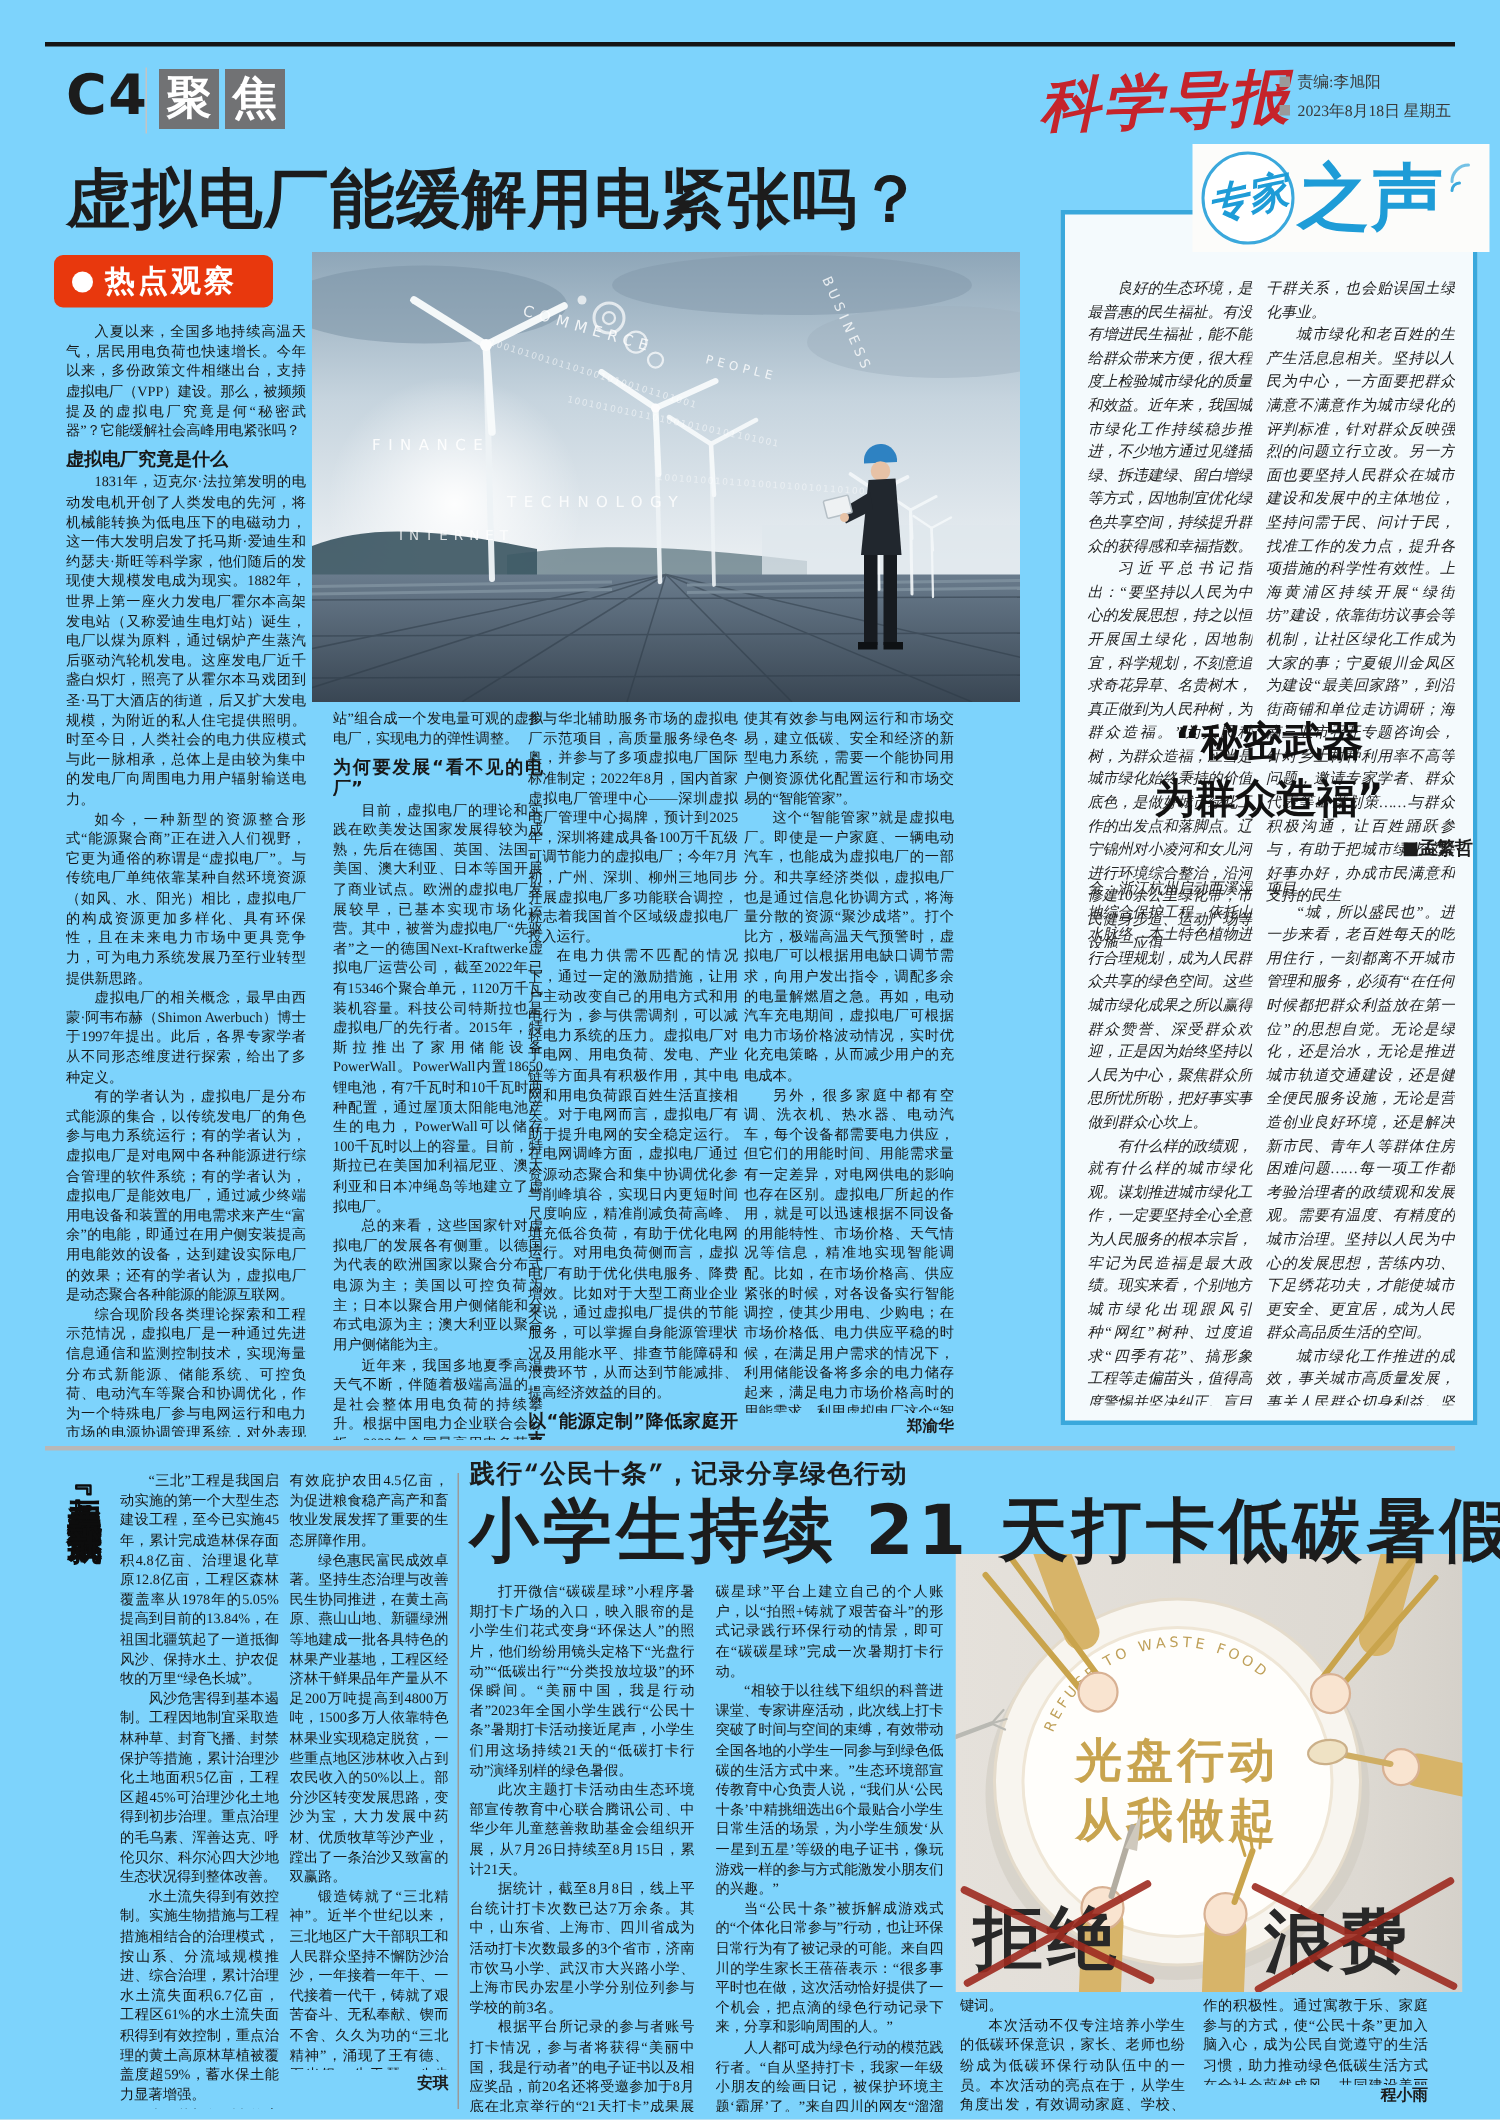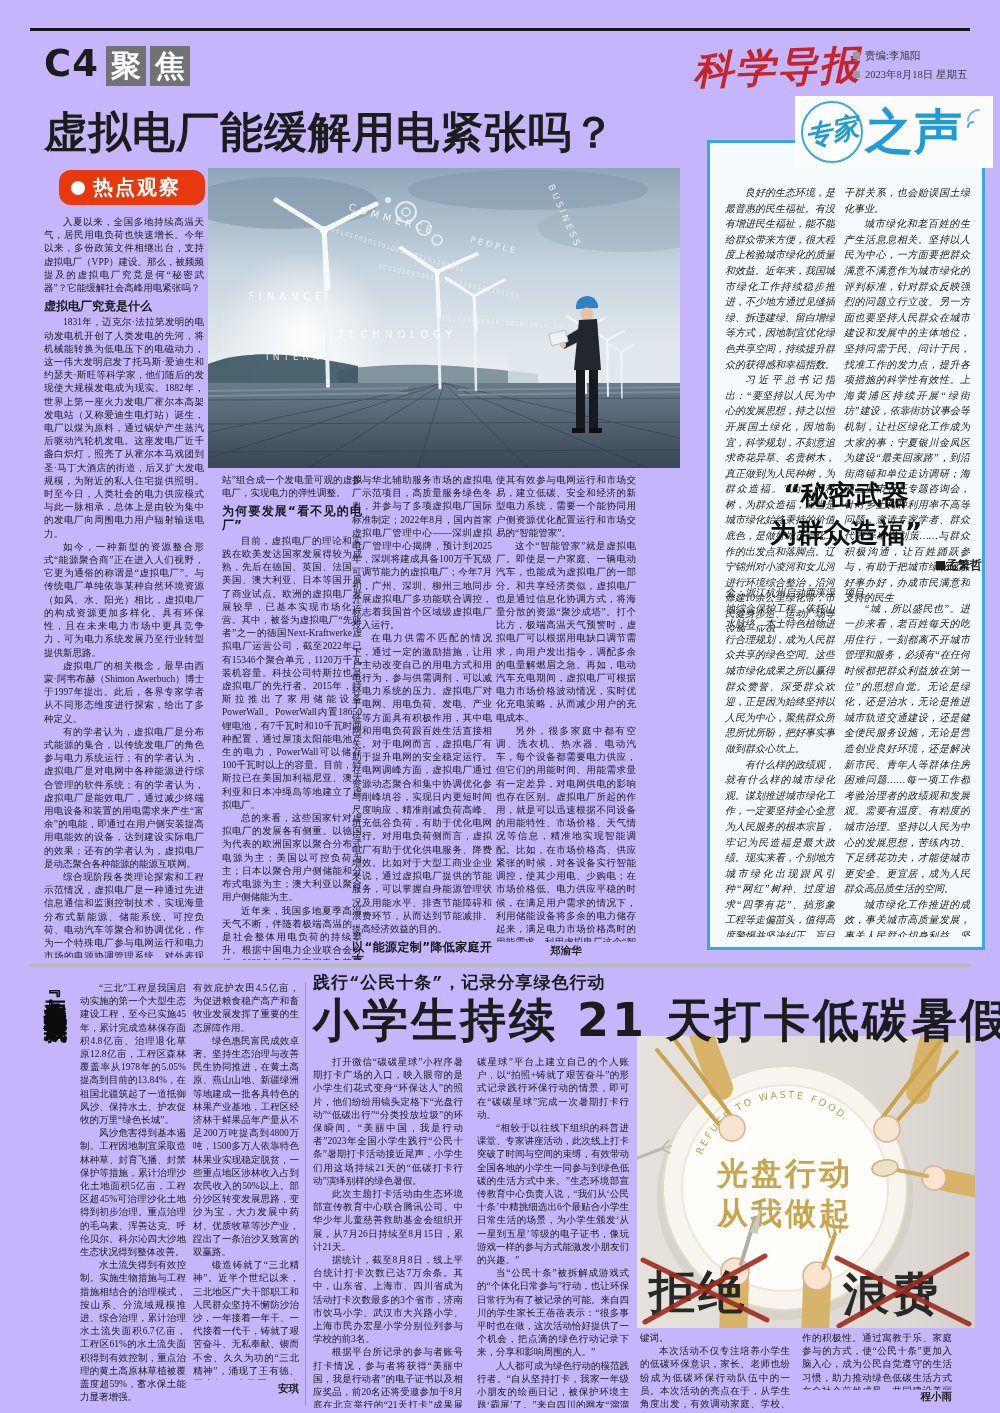--- a/index.html
+++ b/index.html
@@ -1,20 +1,20 @@
 <!DOCTYPE html>
 <html style="--accent-red: #e8380d; --logo-red: #c5242b; --accent-blue: #3aa8dc; --gold: #c8a44f;"><head>
 <meta charset="utf-8">
 <style>
   :root{
     --accent-red:#e8380d; --logo-red:#c5242b; --accent-blue:#3aa8dc;
     --ink:#1c1c1c; --gold:#c8a44f;
   }
   html,body{margin:0;padding:0;background:#e9e9e9;}
-  #page{position:relative;width:1000px;height:1413px;margin:0 auto;background:#c4b5fd;
+  #page{position:relative;width:1000px;height:1413px;margin:0 auto;background:#7dd3fc;
         font-family:"Liberation Serif","DejaVu Serif",serif;color:var(--ink);overflow:hidden;}
   .abs{position:absolute;}
   .rule{background:#151515;}
   
   .edition{font-family:"DejaVu Sans",sans-serif;font-size:37px;font-weight:900;letter-spacing:1px;}
   .focus-box{display:inline-block;width:40px;height:40px;background:#717274;color:#fff;
              font-family:"DejaVu Sans",sans-serif;font-weight:900;font-size:30px;line-height:40px;
              text-align:center;margin-right:4px;}
   .paper-logo{font-size:40px;font-weight:900;color:var(--logo-red);font-style:italic;
               transform:rotate(-2deg);letter-spacing:2px;}
@@ -69,21 +69,21 @@
   <div class="abs" style="left:106px;top:46px;">
     <span class="focus-box">聚</span><span class="focus-box">焦</span>
   </div>
   <div class="abs paper-logo" style="left:693px;top:40px;">科学导报</div>
   <div class="abs" style="left:853px;top:46px;">
     <div class="editor-line">责编:李旭阳</div>
     <div class="editor-line">2023年8月18日 星期五</div>
   </div>
 
   <div class="abs main-headline" style="left:44px;top:104px;">虚拟电厂能缓解用电紧张吗？</div>
-  <div class="abs pill" style="left:59px;top:170px;border-radius:12px;">
+  <div class="abs pill" style="left:36px;top:170px;">
     <span class="dot"></span>
     <span class="lbl">热点观察</span>
   </div>
 
   <svg class="abs" style="left:208px;top:168px;" width="472" height="300" viewBox="0 0 472 300">
     <defs>
       <linearGradient id="sky" x1="0" y1="0" x2="0" y2="1">
         <stop offset="0" stop-color="#8ea6b8"></stop>
           <stop offset="0.45" stop-color="#c6d4de"></stop>
           <stop offset="1" stop-color="#edf1f4"></stop>
@@ -227,21 +227,21 @@
   <div class="col" style="left:352px;top:474px;width:140px;height:486px;">
       <p class="para cont">参与华北辅助服务市场的虚拟电厂示范项目，高质量服务绿色冬奥，并参与了多项虚拟电厂国际标准制定；2022年8月，国内首家虚拟电厂管理中心——深圳虚拟电厂管理中心揭牌，预计到2025年，深圳将建成具备100万千瓦级可调节能力的虚拟电厂；今年7月初，广州、深圳、柳州三地同步开展虚拟电厂多功能联合调控，标志着我国首个区域级虚拟电厂投入运行。</p>
       <p class="para">在电力供需不匹配的情况下，通过一定的激励措施，让用户主动改变自己的用电方式和用电行为，参与供需调剂，可以减轻电力系统的压力。虚拟电厂对于电网、用电负荷、发电、产业链等方面具有积极作用，其中电网和用电负荷跟百姓生活直接相关。对于电网而言，虚拟电厂有助于提升电网的安全稳定运行。在电网调峰方面，虚拟电厂通过资源动态聚合和集中协调优化参与削峰填谷，实现日内更短时间尺度响应，精准削减负荷高峰、填充低谷负荷，有助于优化电网运行。对用电负荷侧而言，虚拟电厂有助于优化供电服务、降费增效。比如对于大型工商业企业来说，通过虚拟电厂提供的节能服务，可以掌握自身能源管理状况及用能水平、排查节能障碍和浪费环节，从而达到节能减排、提高经济效益的目的。</p>
       <p class="subhead">以“能源定制”降低家庭开支</p>
     </div>
   <div class="col" style="left:496px;top:474px;width:140px;height:468px;">
       <p class="para cont">使其有效参与电网运行和市场交易，建立低碳、安全和经济的新型电力系统，需要一个能协同用户侧资源优化配置运行和市场交易的“智能管家”。</p>
       <p class="para">这个“智能管家”就是虚拟电厂。即使是一户家庭、一辆电动汽车，也能成为虚拟电厂的一部分。和共享经济类似，虚拟电厂也是通过信息化协调方式，将海量分散的资源“聚沙成塔”。打个比方，极端高温天气预警时，虚拟电厂可以根据用电缺口调节需求，向用户发出指令，调配多余的电量解燃眉之急。再如，电动汽车充电期间，虚拟电厂可根据电力市场价格波动情况，实时优化充电策略，从而减少用户的充电成本。</p>
       <p class="para">另外，很多家庭中都有空调、洗衣机、热水器、电动汽车，每个设备都需要电力供应，但它们的用能时间、用能需求量有一定差异，对电网供电的影响也存在区别。虚拟电厂所起的作用，就是可以迅速根据不同设备的用能特性、市场价格、天气情况等信息，精准地实现智能调配。比如，在市场价格高、供应紧张的时候，对各设备实行智能调控，使其少用电、少购电；在市场价格低、电力供应平稳的时候，在满足用户需求的情况下，利用储能设备将多余的电力储存起来，满足电力市场价格高时的用能需求。利用虚拟电厂这个“智能管家”，为每家每户实现定制化的能源管理服务，降低用户的能源成本开支。</p>
     </div>
-  <div class="byline" style="left:496px;top:944px;width:140px;text-align:center;">郑渝华</div>
+  <div class="byline" style="left:496px;top:944px;width:140px;">郑渝华</div>
 
   <div class="abs expert-box" style="left:707px;top:140px;width:278px;height:810px;box-sizing:border-box;">
     <div class="expert-col" style="left:15px;top:42px;width:110px;height:447px;">
         <p class="para">良好的生态环境，是最普惠的民生福祉。有没有增进民生福祉，能不能给群众带来方便，很大程度上检验城市绿化的质量和效益。近年来，我国城市绿化工作持续稳步推进，不少地方通过见缝插绿、拆违建绿、留白增绿等方式，因地制宜优化绿色共享空间，持续提升群众的获得感和幸福指数。</p>
         <p class="para">习近平总书记指出：“要坚持以人民为中心的发展思想，持之以恒开展国土绿化，因地制宜，科学规划，不刻意追求奇花异草、名贵树木，真正做到为人民种树，为群众造福。”为人民种树，为群众造福，应当是城市绿化始终秉持的价值底色，是做好城市绿化工作的出发点和落脚点。辽宁锦州对小凌河和女儿河进行环境综合整治，沿河修建10余公里绿化带，市民健身步道、运动广场等设施一应俱</p>
       </div>
     <div class="expert-col" style="left:134px;top:42px;width:126px;height:447px;">
         <p class="para cont">干群关系，也会贻误国土绿化事业。</p>
         <p class="para">城市绿化和老百姓的生产生活息息相关。坚持以人民为中心，一方面要把群众满意不满意作为城市绿化的评判标准，针对群众反映强烈的问题立行立改。另一方面也要坚持人民群众在城市建设和发展中的主体地位，坚持问需于民、问计于民，找准工作的发力点，提升各项措施的科学性有效性。上海黄浦区持续开展“绿街坊”建设，依靠街坊议事会等机制，让社区绿化工作成为大家的事；宁夏银川金凤区为建设“最美回家路”，到沿街商铺和单位走访调研；海南三亚市召开专题咨询会，针对乡土树种利用率不高等问题，邀请专家学者、群众代表等出谋划策……与群众积极沟通，让百姓踊跃参与，有助于把城市绿化这件好事办好，办成市民满意和支持的民生</p>
       </div>

